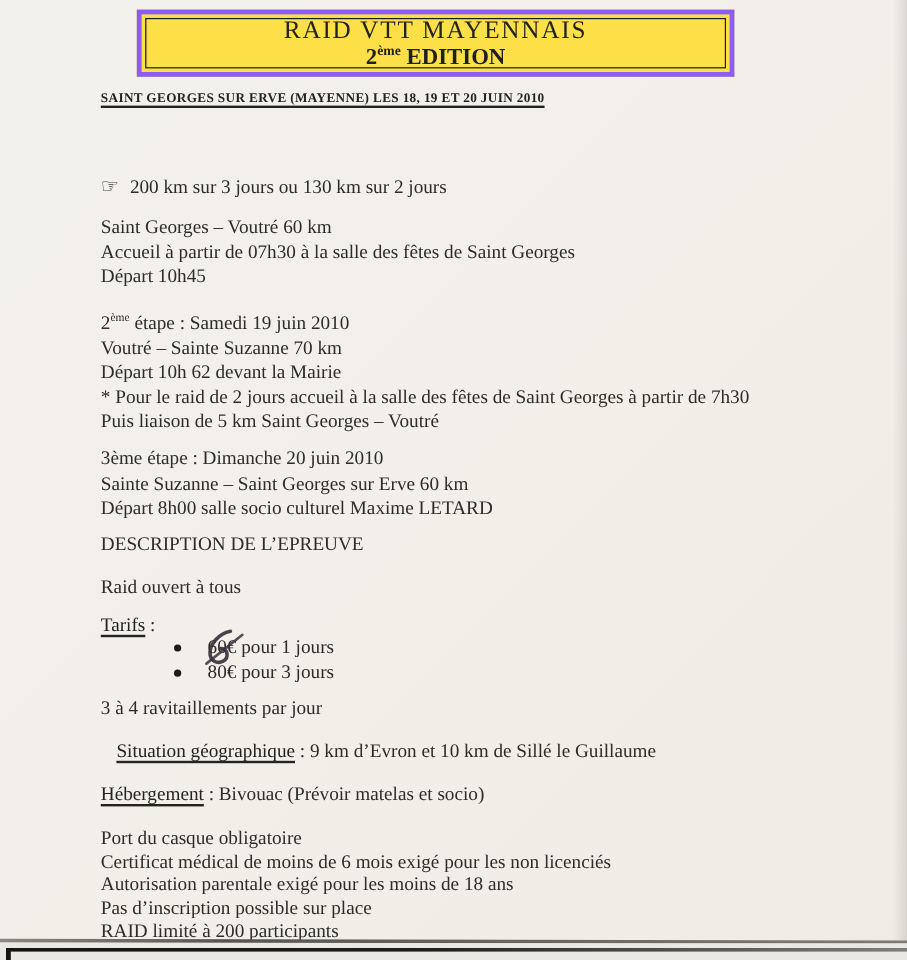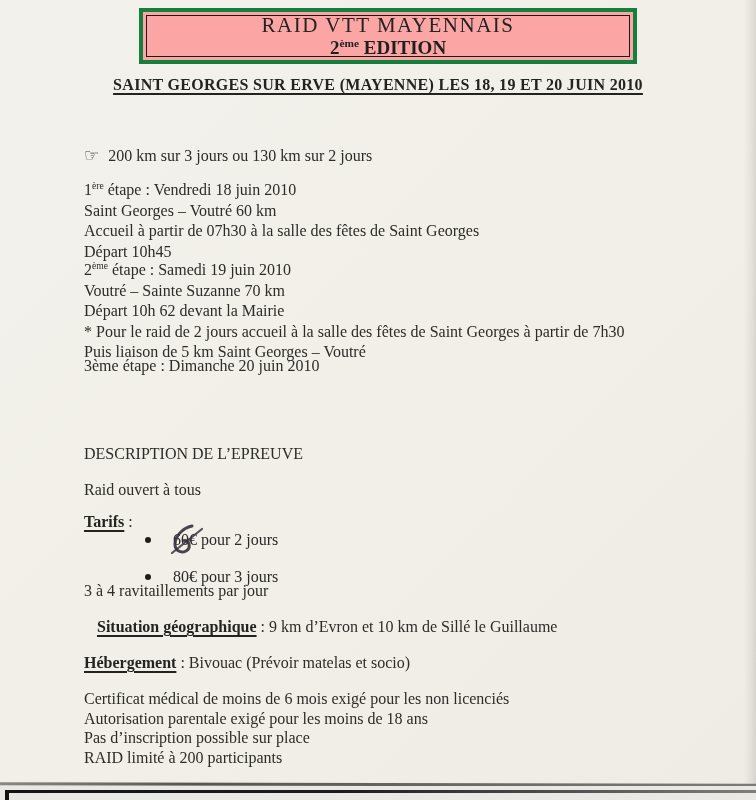--- a/index.html
+++ b/index.html
@@ -24,44 +24,44 @@
   }
   .below-strip{position:absolute;left:0;top:786px;width:756px;height:14px;background:#e9e8e5;}
   .next-page-hline{
     position:absolute;left:5px;top:790px;width:751px;height:3px;
     background:linear-gradient(to right,#131313 0%,#1c1c1c 45%,rgba(40,40,40,0.55) 100%);
   }
   .next-page-vline{position:absolute;left:5px;top:790px;width:4px;height:10px;background:#131313;}
 
   
   .banner{
-    position:absolute;left:139px;top:8px;width:490px;height:48px;
-    border:4px solid #15803d;background:#fca5a5;
+    position:absolute;left:114px;top:8px;width:490px;height:48px;
+    border:4px solid #8b5cf6;background:#fde047;
   }
   .banner-inner{
     position:absolute;left:3px;top:3px;right:3px;bottom:3px;
     border:1px solid #1a1a1a;
     display:flex;flex-direction:column;align-items:center;justify-content:center;
   }
   .banner-line1{font-size:21px;letter-spacing:1.5px;line-height:23px;color:#232321;}
   .banner-line2{font-size:19px;font-weight:bold;line-height:21px;color:#1f1f1d;}
   .sup{vertical-align:super;font-size:60%;line-height:0;}
 
   .main-title{
-    position:absolute;left:84px;top:76px;width:588px;text-align:center;
-    font-size:16px;font-weight:bold;letter-spacing:0.3px;
+    position:absolute;left:84px;top:76px;width:588px;text-align:left;
+    font-size:11px;font-weight:bold;letter-spacing:0.3px;
     text-decoration:underline;text-decoration-thickness:2px;text-underline-offset:3px;
     color:#23231f;
   }
 
   .txt{position:absolute;left:84px;font-size:16px;line-height:20.5px;color:#2c2c28;}
   .hand-icon{font-size:17px;margin-right:9px;color:#3a3a36;}
 
   .label-u{
-    font-weight:bold;
+    font-weight:normal;
     text-decoration:underline;text-decoration-thickness:1.5px;text-underline-offset:3px;
     color:#23231f;
     text-align:center;
   }
   .bullet-row{position:absolute;left:145px;font-size:16px;line-height:20px;display:flex;align-items:center;}
   .dot{width:6px;height:6px;border-radius:50%;background:#1c1c1a;margin-right:22px;flex:0 0 auto;}
   .price-wrap{position:relative;display:inline-block;}
   .scribble{position:absolute;left:-8px;top:-8px;pointer-events:none;}
 </style>
 </head>
@@ -75,68 +75,70 @@
     <div class="banner-line1">RAID VTT MAYENNAIS</div>
     <div class="banner-line2"><span>2</span><span class="sup">ème</span><span> EDITION</span></div>
   </div>
 </div>
 
 <div class="main-title">SAINT GEORGES SUR ERVE (MAYENNE) LES 18, 19 ET 20 JUIN 2010</div>
 
 <div class="txt" style="top:146px;"><span class="hand-icon">☞</span><span>200 km sur 3 jours ou 130 km sur 2 jours</span></div>
 
 <div class="txt" style="top:180px;">
-  <div><span>1</span><span class="sup">ère</span><span> étape : Vendredi 18 juin 2010</span></div>
   <div>Saint Georges – Voutré 60 km</div>
   <div>Accueil à partir de 07h30 à la salle des fêtes de Saint Georges</div>
   <div>Départ 10h45</div>
 </div>
 
 <div class="txt" style="top:260px;">
   <div><span>2</span><span class="sup">ème</span><span> étape : Samedi 19 juin 2010</span></div>
   <div>Voutré – Sainte Suzanne 70 km</div>
   <div>Départ 10h 62 devant la Mairie</div>
   <div>* Pour le raid de 2 jours accueil à la salle des fêtes de Saint Georges à partir de 7h30</div>
   <div>Puis liaison de 5 km Saint Georges – Voutré</div>
 </div>
 
-<div class="txt" style="top:356px;">
+<div class="txt" style="top:373px;">
   <div>3ème étape : Dimanche 20 juin 2010</div>
+  <div>Sainte Suzanne – Saint Georges sur Erve 60 km</div>
+  <div>Départ 8h00 salle socio culturel Maxime LETARD</div>
 </div>
 
 <div class="txt" style="top:444px;text-align:center;">DESCRIPTION DE L’EPREUVE</div>
 <div class="txt" style="top:480px;text-align:right;">Raid ouvert à tous</div>
 
 <div class="txt" style="top:512px;"><span class="label-u">Tarifs</span><span> :</span></div>
 
 <div class="bullet-row" style="top:530px;">
   <span class="dot"></span>
   <span class="price-wrap">
     <span>60</span>
     <svg class="scribble" width="44" height="38" viewBox="0 0 44 38">
       <path d="M27 4 C17 6 10 15 10 22 C10 29 16 31.5 21 29 C26 26.5 25 18 19 18.5" fill="none" stroke="#352f38" stroke-width="3" stroke-linecap="round" opacity="0.9"></path>
       <path d="M7 31 L37 7" fill="none" stroke="#3a3440" stroke-width="2.2" stroke-linecap="round" opacity="0.85"></path>
     </svg>
   </span>
-  <span> € pour 2 jours</span>
+  <span> € pour 1 jours</span>
 </div>
 
-<div class="bullet-row" style="top:551px;margin-top:16px;">
+<div class="bullet-row" style="top:551px;">
   <span class="dot"></span>
   <span>80</span>
   <span> € pour 3 jours</span>
 </div>
 
 <div class="txt" style="top:581px;text-align:center;">3 à 4 ravitaillements par jour</div>
 
 <div class="txt" style="top:617px;margin-left:13px;"><span class="label-u">Situation géographique</span><span> : 9 km d’Evron et 10 km de Sillé le Guillaume</span></div>
 
 <div class="txt" style="top:653px;"><span class="label-u">Hébergement</span><span> : Bivouac (Prévoir matelas et socio)</span></div>
 
 <div class="txt" style="top:689px;line-height:19.6px;">
+  <div>Port du casque obligatoire</div>
   <div>Certificat médical de moins de 6 mois exigé pour les non licenciés</div>
   <div>Autorisation parentale exigé pour les moins de 18 ans</div>
   <div>Pas d’inscription possible sur place</div>
   <div>RAID limité à 200 participants</div>
 </div>
 
 <div class="paper-edge"></div>
 <div class="below-strip"></div>
 <div class="next-page-hline"></div>
 <div class="next-page-vline"></div>

